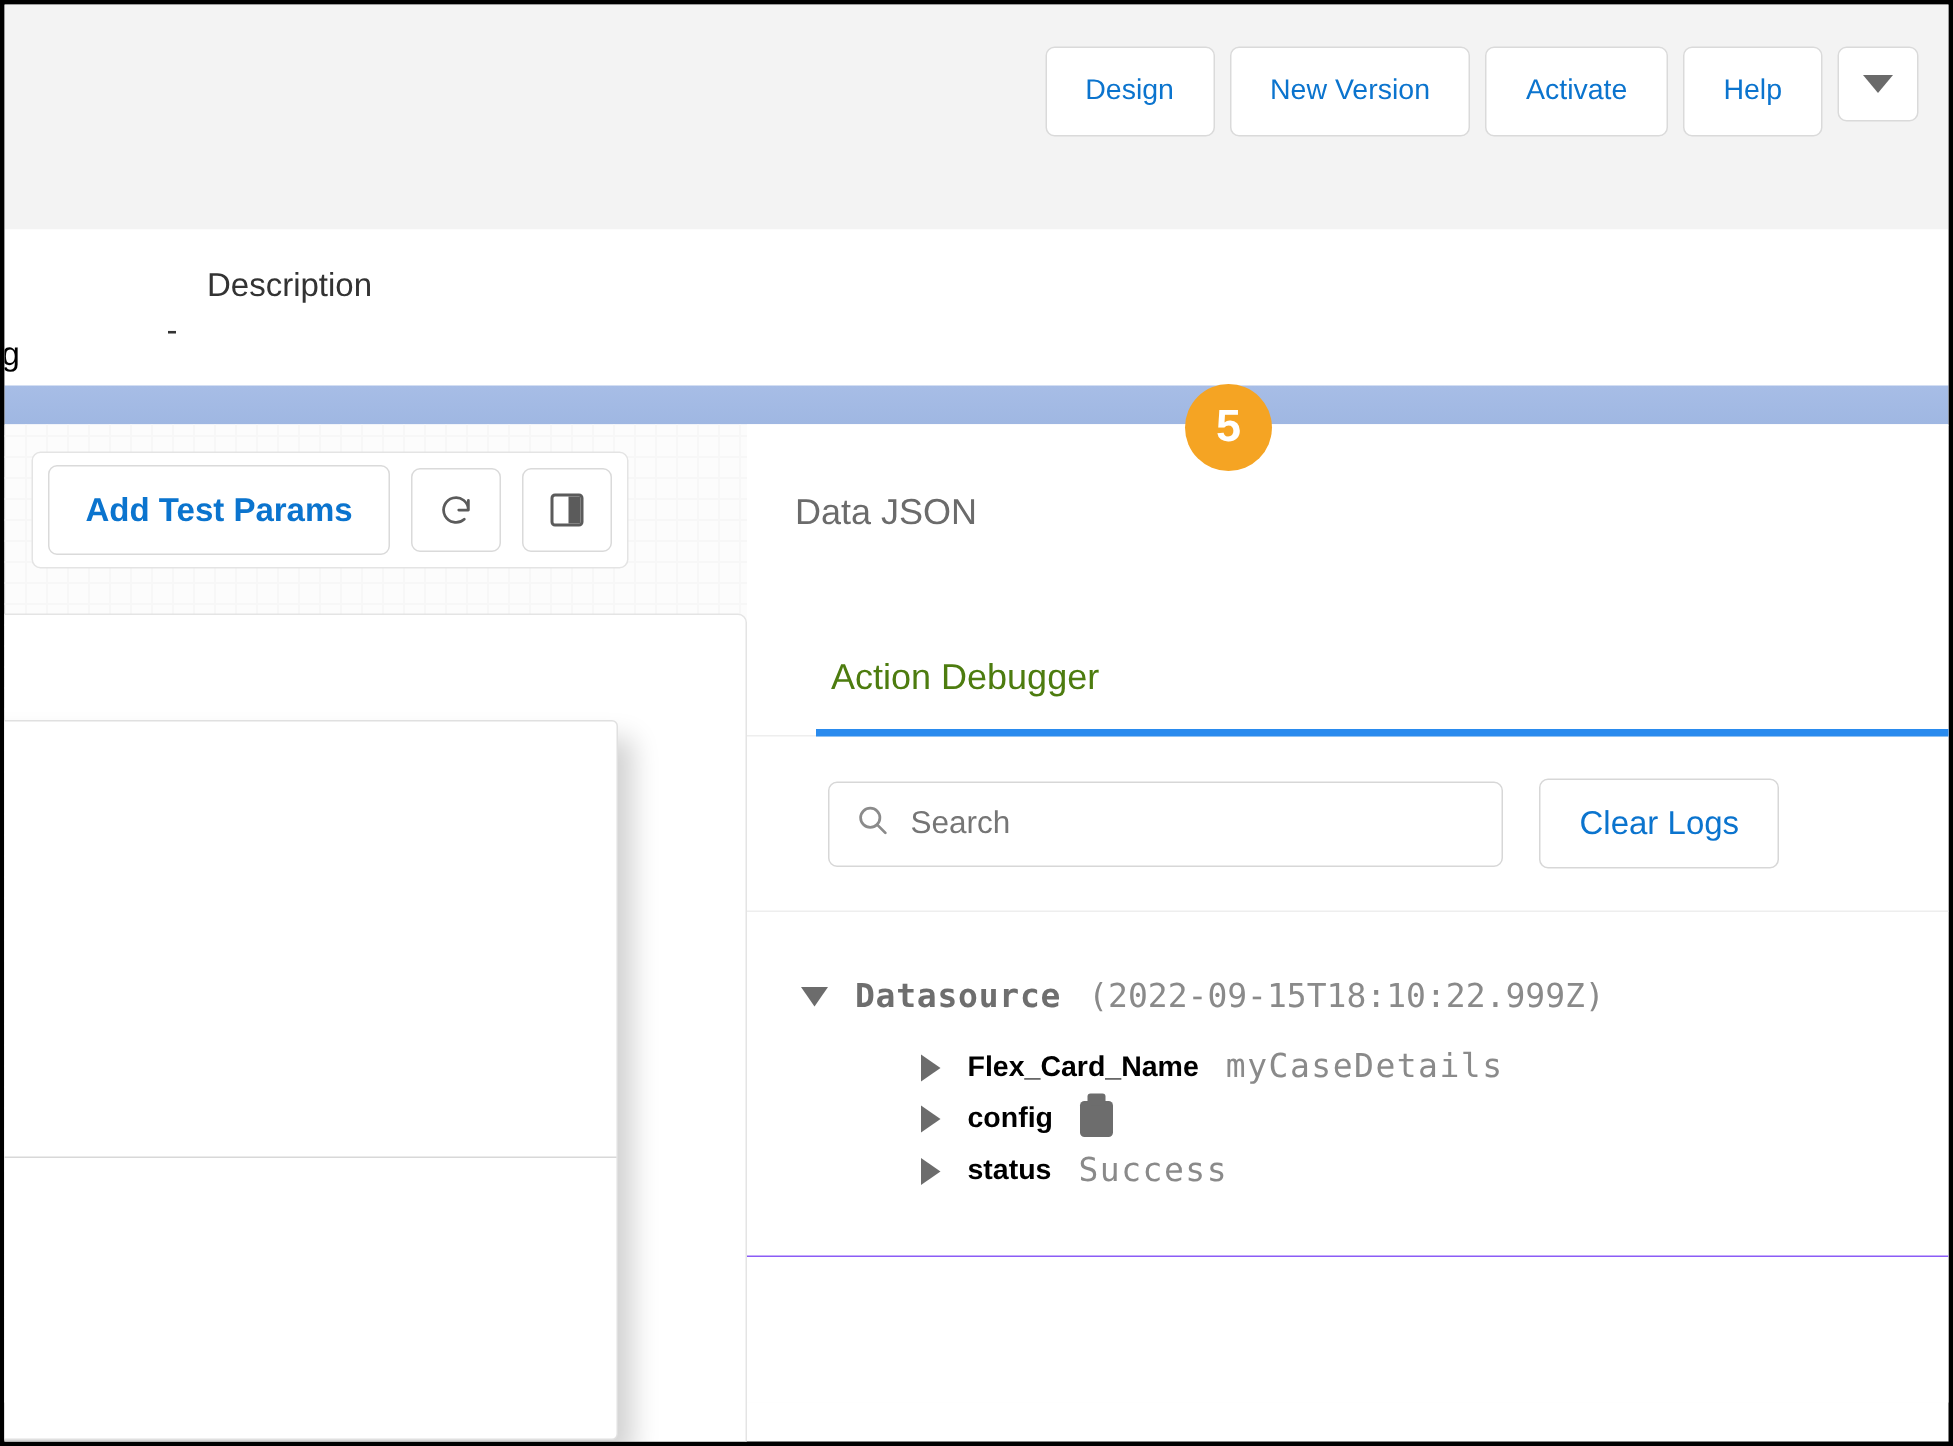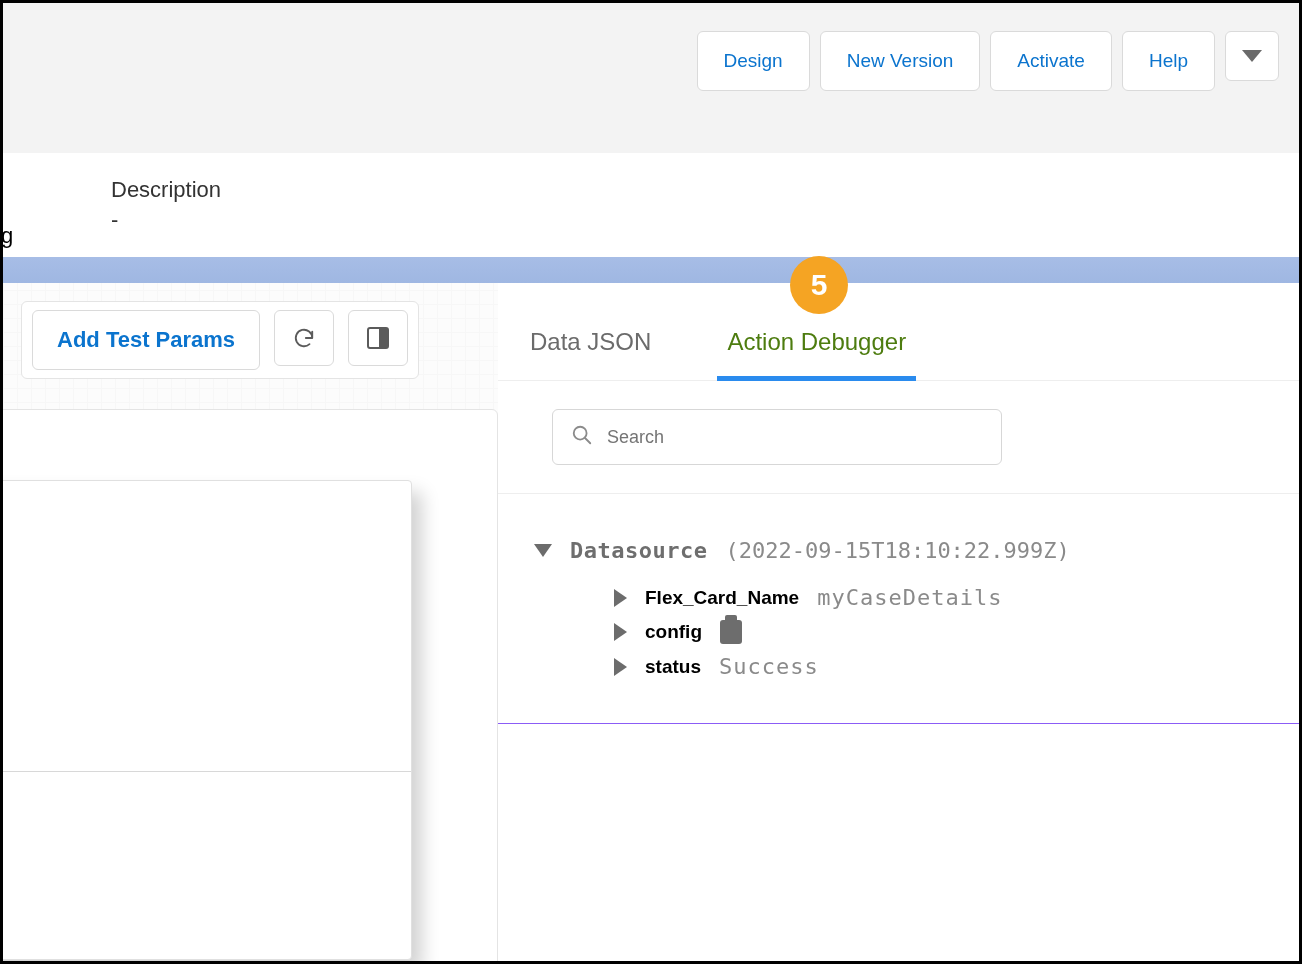--- a/index.html
+++ b/index.html
@@ -45,21 +45,21 @@
   width: 0; height: 0;
   border-left: 10px solid transparent;
   border-right: 10px solid transparent;
   border-top: 12px solid #6a6a6a;
 }
 .meta-bar {
   background: #fff;
   padding: 24px 0 24px 108px;
   font-size: 22px;
 }
-.meta-label { color: #333; display:block; margin-bottom:4px;}
+.meta-label { color: #333; display:block; margin-bottom:4px;margin-left:27px;}
 .meta-value { color: #333; font-size:22px;}
 .g-hint { position:absolute; left:-2px; top:220px; font-size:22px; color:#000;}
 .blue-strip {
   height: 26px;
   background: linear-gradient(#a7bde6,#9fb7e2);
 }
 .workarea {
   display: flex;
   background: #fcfcfc;
   height: calc(100% - 150px - 130px - 26px);
@@ -68,21 +68,21 @@
   width: 495px;
   padding: 18px 0 0 18px;
   background:
     repeating-linear-gradient(0deg,#f7f7f7 0 1px,transparent 1px 14px),
     repeating-linear-gradient(90deg,#f7f7f7 0 1px,transparent 1px 14px),
     #fcfcfc;
 }
 .left-actions {
   display: flex;
   gap: 14px;
-  align-items: flex-start;
+  align-items: center;
   border: 1px solid #e4e4e4;
   background:#fff;
   padding:8px 10px;
   border-radius:6px;
   width: fit-content;
 }
 .add-btn {
   border: 1px solid #dadada;
   background: #fff;
   color: #0b74ce;
@@ -148,20 +148,21 @@
   font-size:30px;
   font-weight:700;
   display:flex;align-items:center;justify-content:center;
   z-index:10;
 }
 .tabs {
   display:flex;
   gap: 44px;
   padding: 30px 0 0 28px;
   border-bottom:1px solid #eee;
+  flex-direction:column;
 }
 .tab {
   font-size: 24px;
   color:#6b6b6b;
   font-weight:500;
   padding: 14px 4px 24px 4px;
   cursor:pointer;
   position:relative;
 }
 .tab.active {
@@ -189,21 +190,21 @@
   border:1px solid #d7d7d7;
   border-radius:6px;
   display:flex;
   align-items:center;
   padding: 14px 18px;
   gap:14px;
 }
 .search-box input {
   border:none;
   outline:none;
-  font-size:18px;
+  font-size:21px;
   color:#8b5cf6;
   width:100%;
 }
 .search-icon svg{ width:22px;height:22px; stroke:#8b8b8b; fill:none;}
 .clear-btn {
   border:1px solid #d7d7d7;
   background:#fff;
   color:#0b74ce;
   font-size:22px;
   padding: 16px 26px;
@@ -306,20 +307,21 @@
     <div class="search-row">
       <div class="search-box">
         <span class="search-icon">
           <svg viewBox="0 0 24 24">
               <circle cx="10" cy="10" r="7" stroke-width="2"></circle>
               <line x1="15" y1="15" x2="21" y2="21" stroke-width="2" stroke-linecap="round"></line>
             </svg>
         </span>
         <input type="text" placeholder="Search" style="">
       </div>
+      <button class="clear-btn">Clear Logs</button>
     </div>
 
     <div class="log-area">
       <div class="log-header">
         <div class="tri-down"></div>
         <span class="mono ds-label">Datasource</span>
         <span class="mono ds-time">(2022-09-15T18:10:22.999Z)</span>
       </div>
       <div class="log-rows" id="log-rows">
           <div class="log-row">

